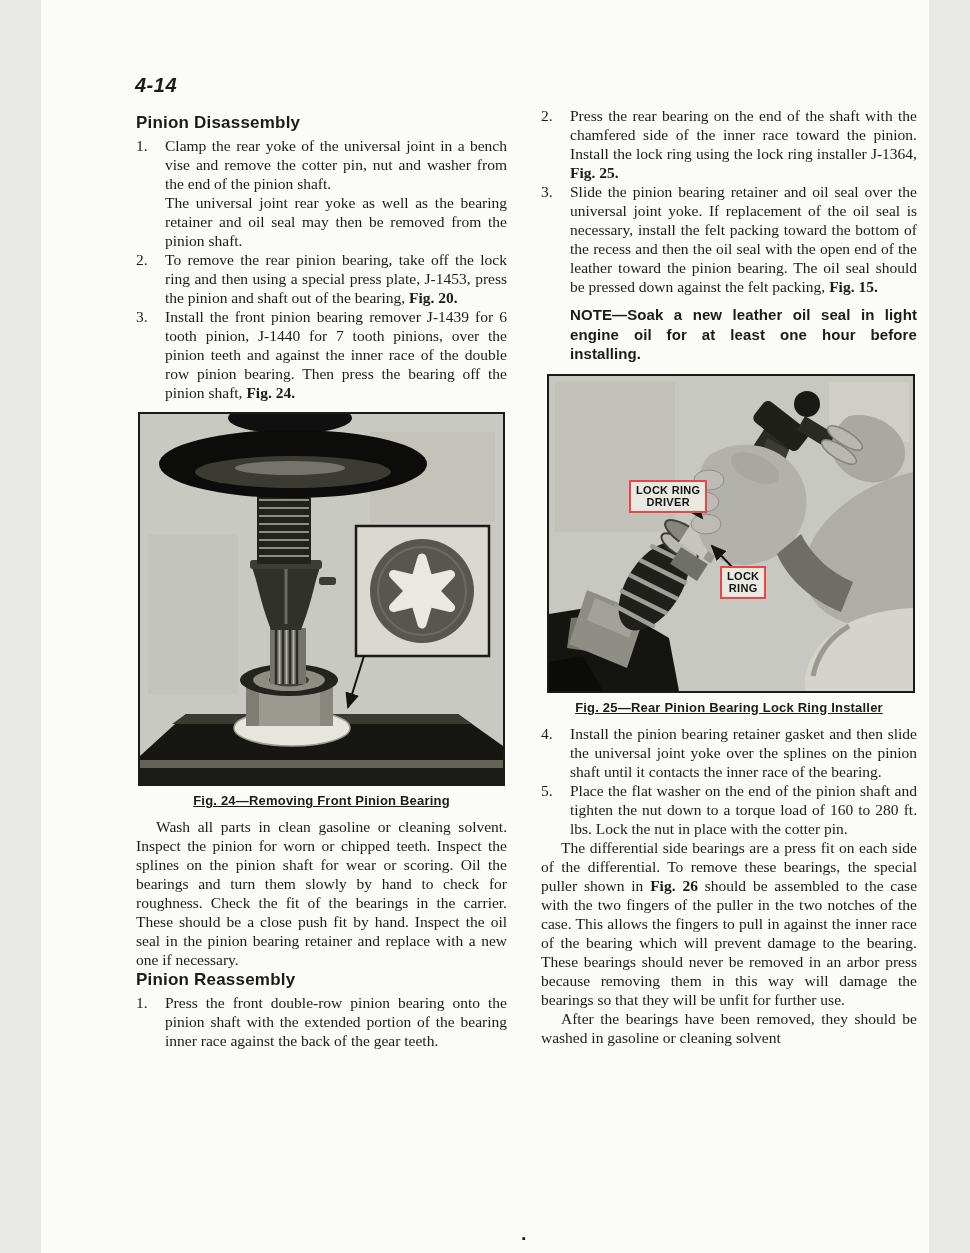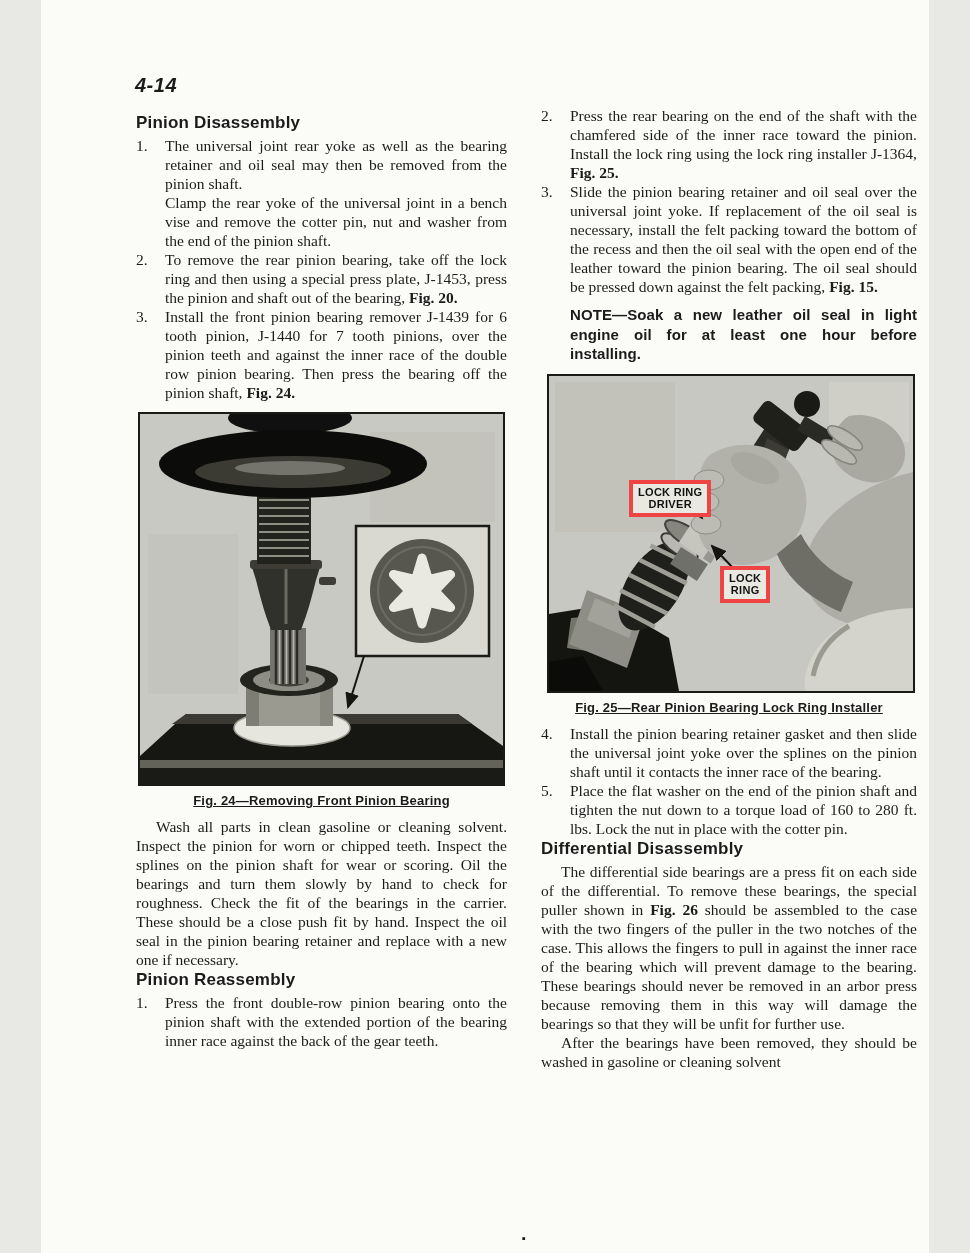--- a/index.html
+++ b/index.html
@@ -41,21 +41,21 @@
   .figbox svg{display:block;}
   .figcaption{
     text-align:center;
     font:700 13px/16px "Liberation Sans",sans-serif;
     margin:7px 0 8px 0;letter-spacing:.2px;text-decoration:underline;
   }
   #fig24-box{width:363px;height:370px;margin-left:2px;}
   #fig25-box{width:364px;height:315px;margin-left:6px;}
 
   .callout{
-    position:absolute;background:#e9e9e1;border:4px solid #ef4444;
+    position:absolute;background:#e9e9e1;border:2px solid #ef4444;
     font:700 11px/12.5px "Liberation Sans",sans-serif;
     text-align:center;white-space:pre-line;padding:2px 5px;color:#111;
     letter-spacing:.3px;
   }
   .callout-driver{left:80px;top:104px;}
   .callout-ring{left:171px;top:190px;}
 
   .footer-mark{
     position:absolute;left:481px;top:1233px;
     font-size:11px;line-height:11px;color:#111;
@@ -70,22 +70,22 @@
 
   <div class="page-number">4-14</div>
 
   <div class="col col-left">
 
     <h3 class="sect">Pinion Disassembly</h3>
 
     <div class="li">
       <span class="num">1.</span>
       <span class="body">
+        <p>Clamp the rear yoke of the universal joint in a bench vise and remove the cotter pin, nut and washer from the end of the pinion shaft.</p>
         <p>The universal joint rear yoke as well as the bearing retainer and oil seal may then be removed from the pinion shaft.</p>
-        <p>Clamp the rear yoke of the universal joint in a bench vise and remove the cotter pin, nut and washer from the end of the pinion shaft.</p>
       </span>
     </div>
 
     <div class="li">
       <span class="num">2.</span>
       <span class="body">
         <p><span>To remove the rear pinion bearing, take off the lock ring and then using a special press plate, J-1453, press the pinion and shaft out of the bearing,</span>
         <b class="figref">Fig. 20.</b></p>
       </span>
     </div>
@@ -266,21 +266,20 @@
       </span>
     </div>
 
     <div class="li">
       <span class="num">5.</span>
       <span class="body">
         <p>Place the flat washer on the end of the pinion shaft and tighten the nut down to a torque load of 160 to 280 ft. lbs. Lock the nut in place with the cotter pin.</p>
       </span>
     </div>
 
-    <h3 class="sect reassembly-gap">Differential Disassembly</h3>
     <p class="para"><span>The differential side bearings are a press fit on each side of the differential. To remove these bearings, the special puller shown in</span>
     <b class="figref">Fig. 26</b>
     <span>should be assembled to the case with the two fingers of the puller in the two notches of the case. This allows the fingers to pull in against the inner race of the bearing which will prevent damage to the bearing. These bearings should never be removed in an arbor press because removing them in this way will damage the bearings so that they will be unfit for further use.</span></p>
     <p class="para">After the bearings have been removed, they should be washed in gasoline or cleaning solvent</p>
   </div>
 
   <div class="footer-mark">▪</div>
 </div>
 
 </body></html>

